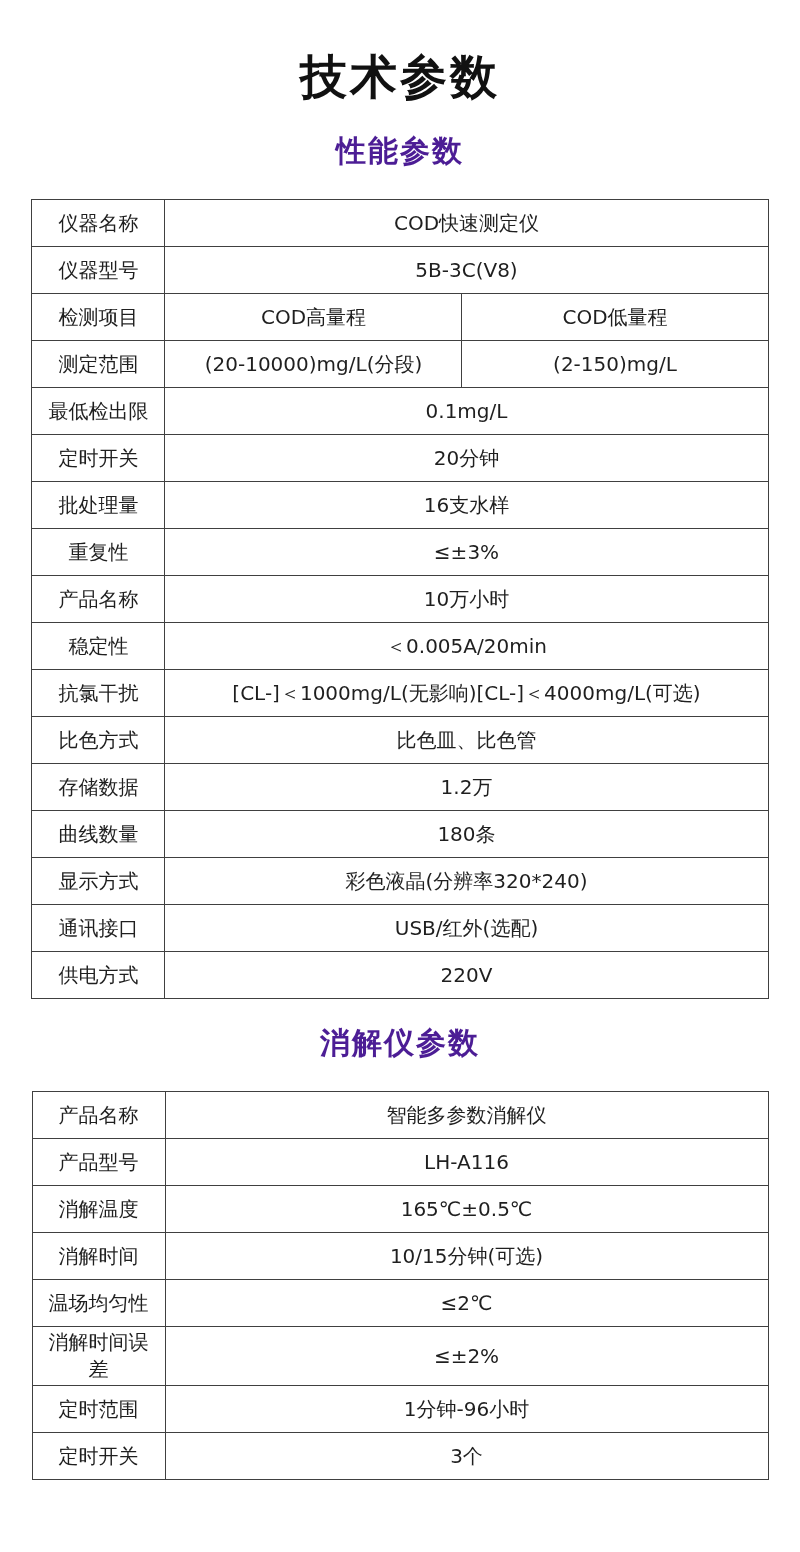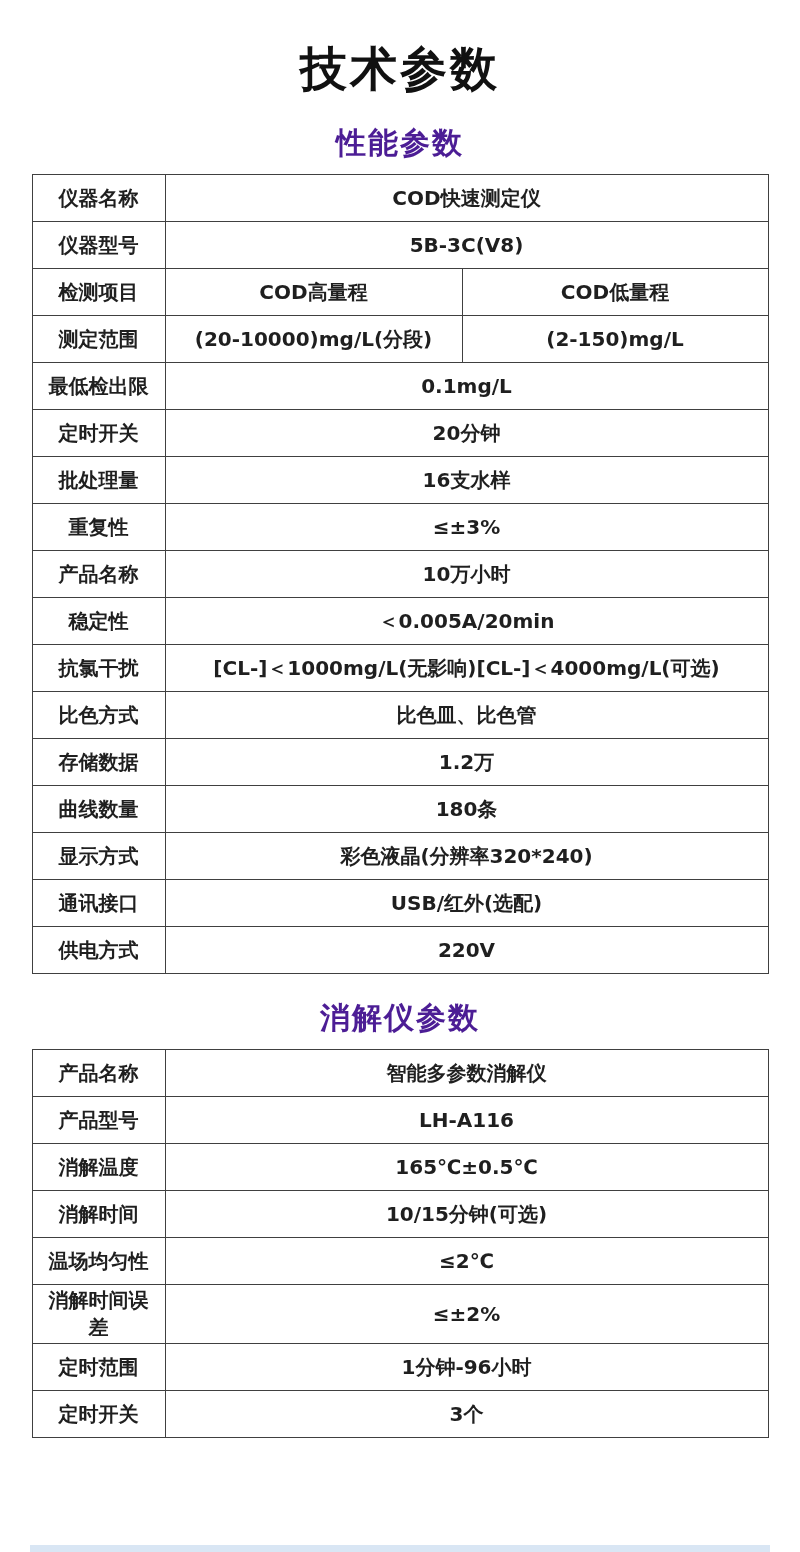--- a/index.html
+++ b/index.html
@@ -3,32 +3,32 @@
 <meta charset="utf-8">
 <style>
   html,body{margin:0;padding:0;}
   body{
     width:800px;height:1552px;background:#ffffff;color:#1f1f1f;
     font-family:"DejaVu Sans","Liberation Sans",sans-serif;
     position:relative;overflow:hidden;
   }
   .page{position:relative;width:800px;height:1552px;}
   .page-title{
-    margin:0;padding-top:38px;text-align:center;
+    margin:8px;padding-top:38px;text-align:center;
     font-size:47px;font-weight:900;letter-spacing:3px;color:#111;
     line-height:1.3;
   }
   .section-heading{
     margin:26px 0 0 0;text-align:center;
     font-size:30px;font-weight:700;color:#4c1d95;letter-spacing:2px;
     line-height:1.2;
   }
   table.spec{
-    width:736px;margin:13px auto 0 auto;
-    border-collapse:collapse;table-layout:fixed;font-weight:bold;
+    width:736px;margin:30px auto 0 auto;
+    border-collapse:collapse;table-layout:fixed;
   }
   table.spec td{
     border:1px solid #404040;
     height:42px;
     text-align:center;vertical-align:middle;
     font-size:20px;color:#1f1f1f;
     padding:2px 10px;
     white-space:pre-line;
     overflow:hidden;
   }

